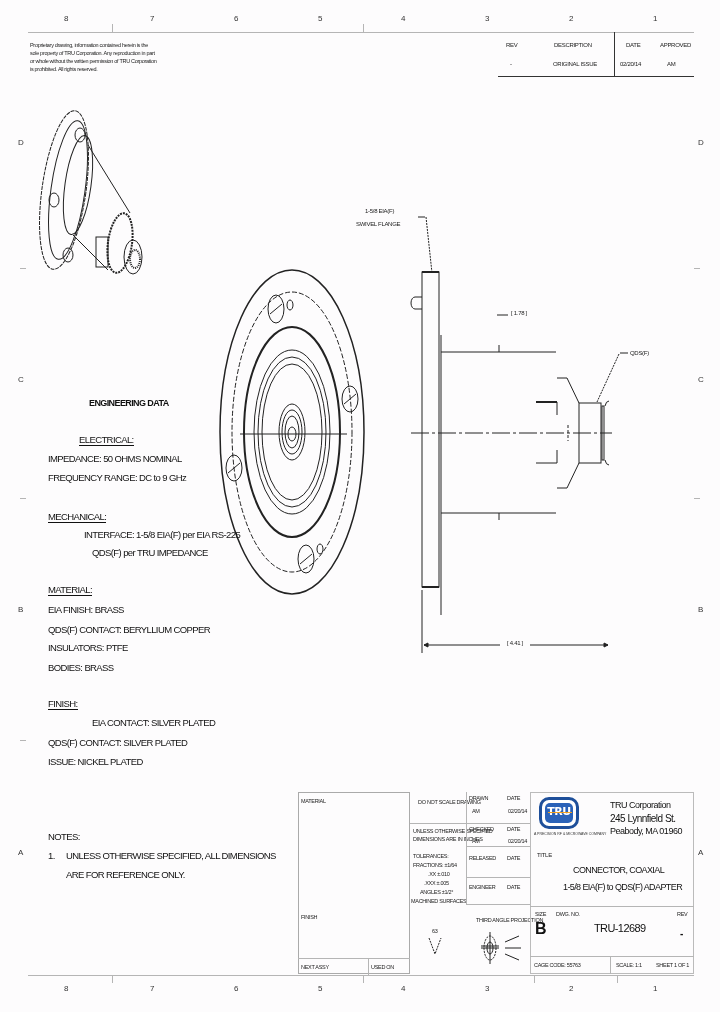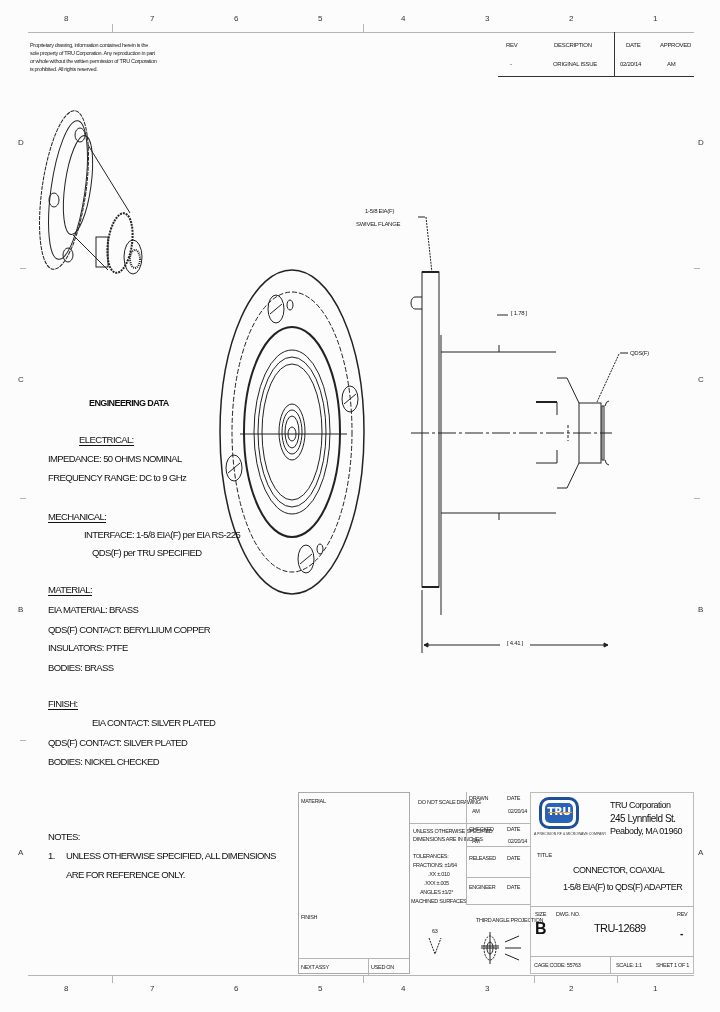--- a/index.html
+++ b/index.html
@@ -181,32 +181,32 @@
 
 <div>
   <span class="txt" style="left:48px; top:398px; font-weight:bold; font-size:9px;margin-left:41px;">ENGINEERING DATA</span>
 
   <span class="txt ul" style="left:48px; top:434px;margin-left:31px;">ELECTRICAL:</span>
   <span class="txt" style="left:48px; top:453px;">IMPEDANCE: 50 OHMS NOMINAL</span>
   <span class="txt" style="left:48px; top:472px;">FREQUENCY RANGE: DC to 9 GHz</span>
 
   <span class="txt ul" style="left:48px; top:511px;">MECHANICAL:</span>
   <span class="txt" style="left:48px; top:529px;margin-left:36px;">INTERFACE: 1-5/8 EIA(F) per EIA RS-225</span>
-  <span class="txt" style="left:92px; top:547px;">QDS(F) per TRU SPECIFIED</span>
+  <span class="txt" style="left:92px; top:547px;">QDS(F) per TRU IMPEDANCE</span>
 
   <span class="txt ul" style="left:48px; top:584px;">MATERIAL:</span>
-  <span class="txt" style="left:48px; top:604px;">EIA MATERIAL: BRASS</span>
+  <span class="txt" style="left:48px; top:604px;">EIA FINISH: BRASS</span>
   <span class="txt" style="left:48px; top:624px;">QDS(F) CONTACT: BERYLLIUM COPPER</span>
   <span class="txt" style="left:48px; top:642px;">INSULATORS: PTFE</span>
   <span class="txt" style="left:48px; top:662px;">BODIES: BRASS</span>
 
   <span class="txt ul" style="left:48px; top:698px;">FINISH:</span>
   <span class="txt" style="left:48px; top:717px;padding-left:44px;">EIA CONTACT: SILVER PLATED</span>
   <span class="txt" style="left:48px; top:737px;">QDS(F) CONTACT: SILVER PLATED</span>
-  <span class="txt" style="left:48px; top:756px;">BODIES: NICKEL CHECKED</span>
+  <span class="txt" style="left:48px; top:756px;">ISSUE: NICKEL PLATED</span>
 </div>
 
 <div>
   <span class="txt" style="left:48px; top:831px;">NOTES:</span>
   <span class="txt" style="left:48px; top:850px;">1.</span>
   <span class="txt" style="left:66px; top:850px;">UNLESS OTHERWISE SPECIFIED, ALL DIMENSIONS</span>
   <span class="txt" style="left:66px; top:869px;">ARE FOR REFERENCE ONLY.</span>
 </div>
 
 <div>

